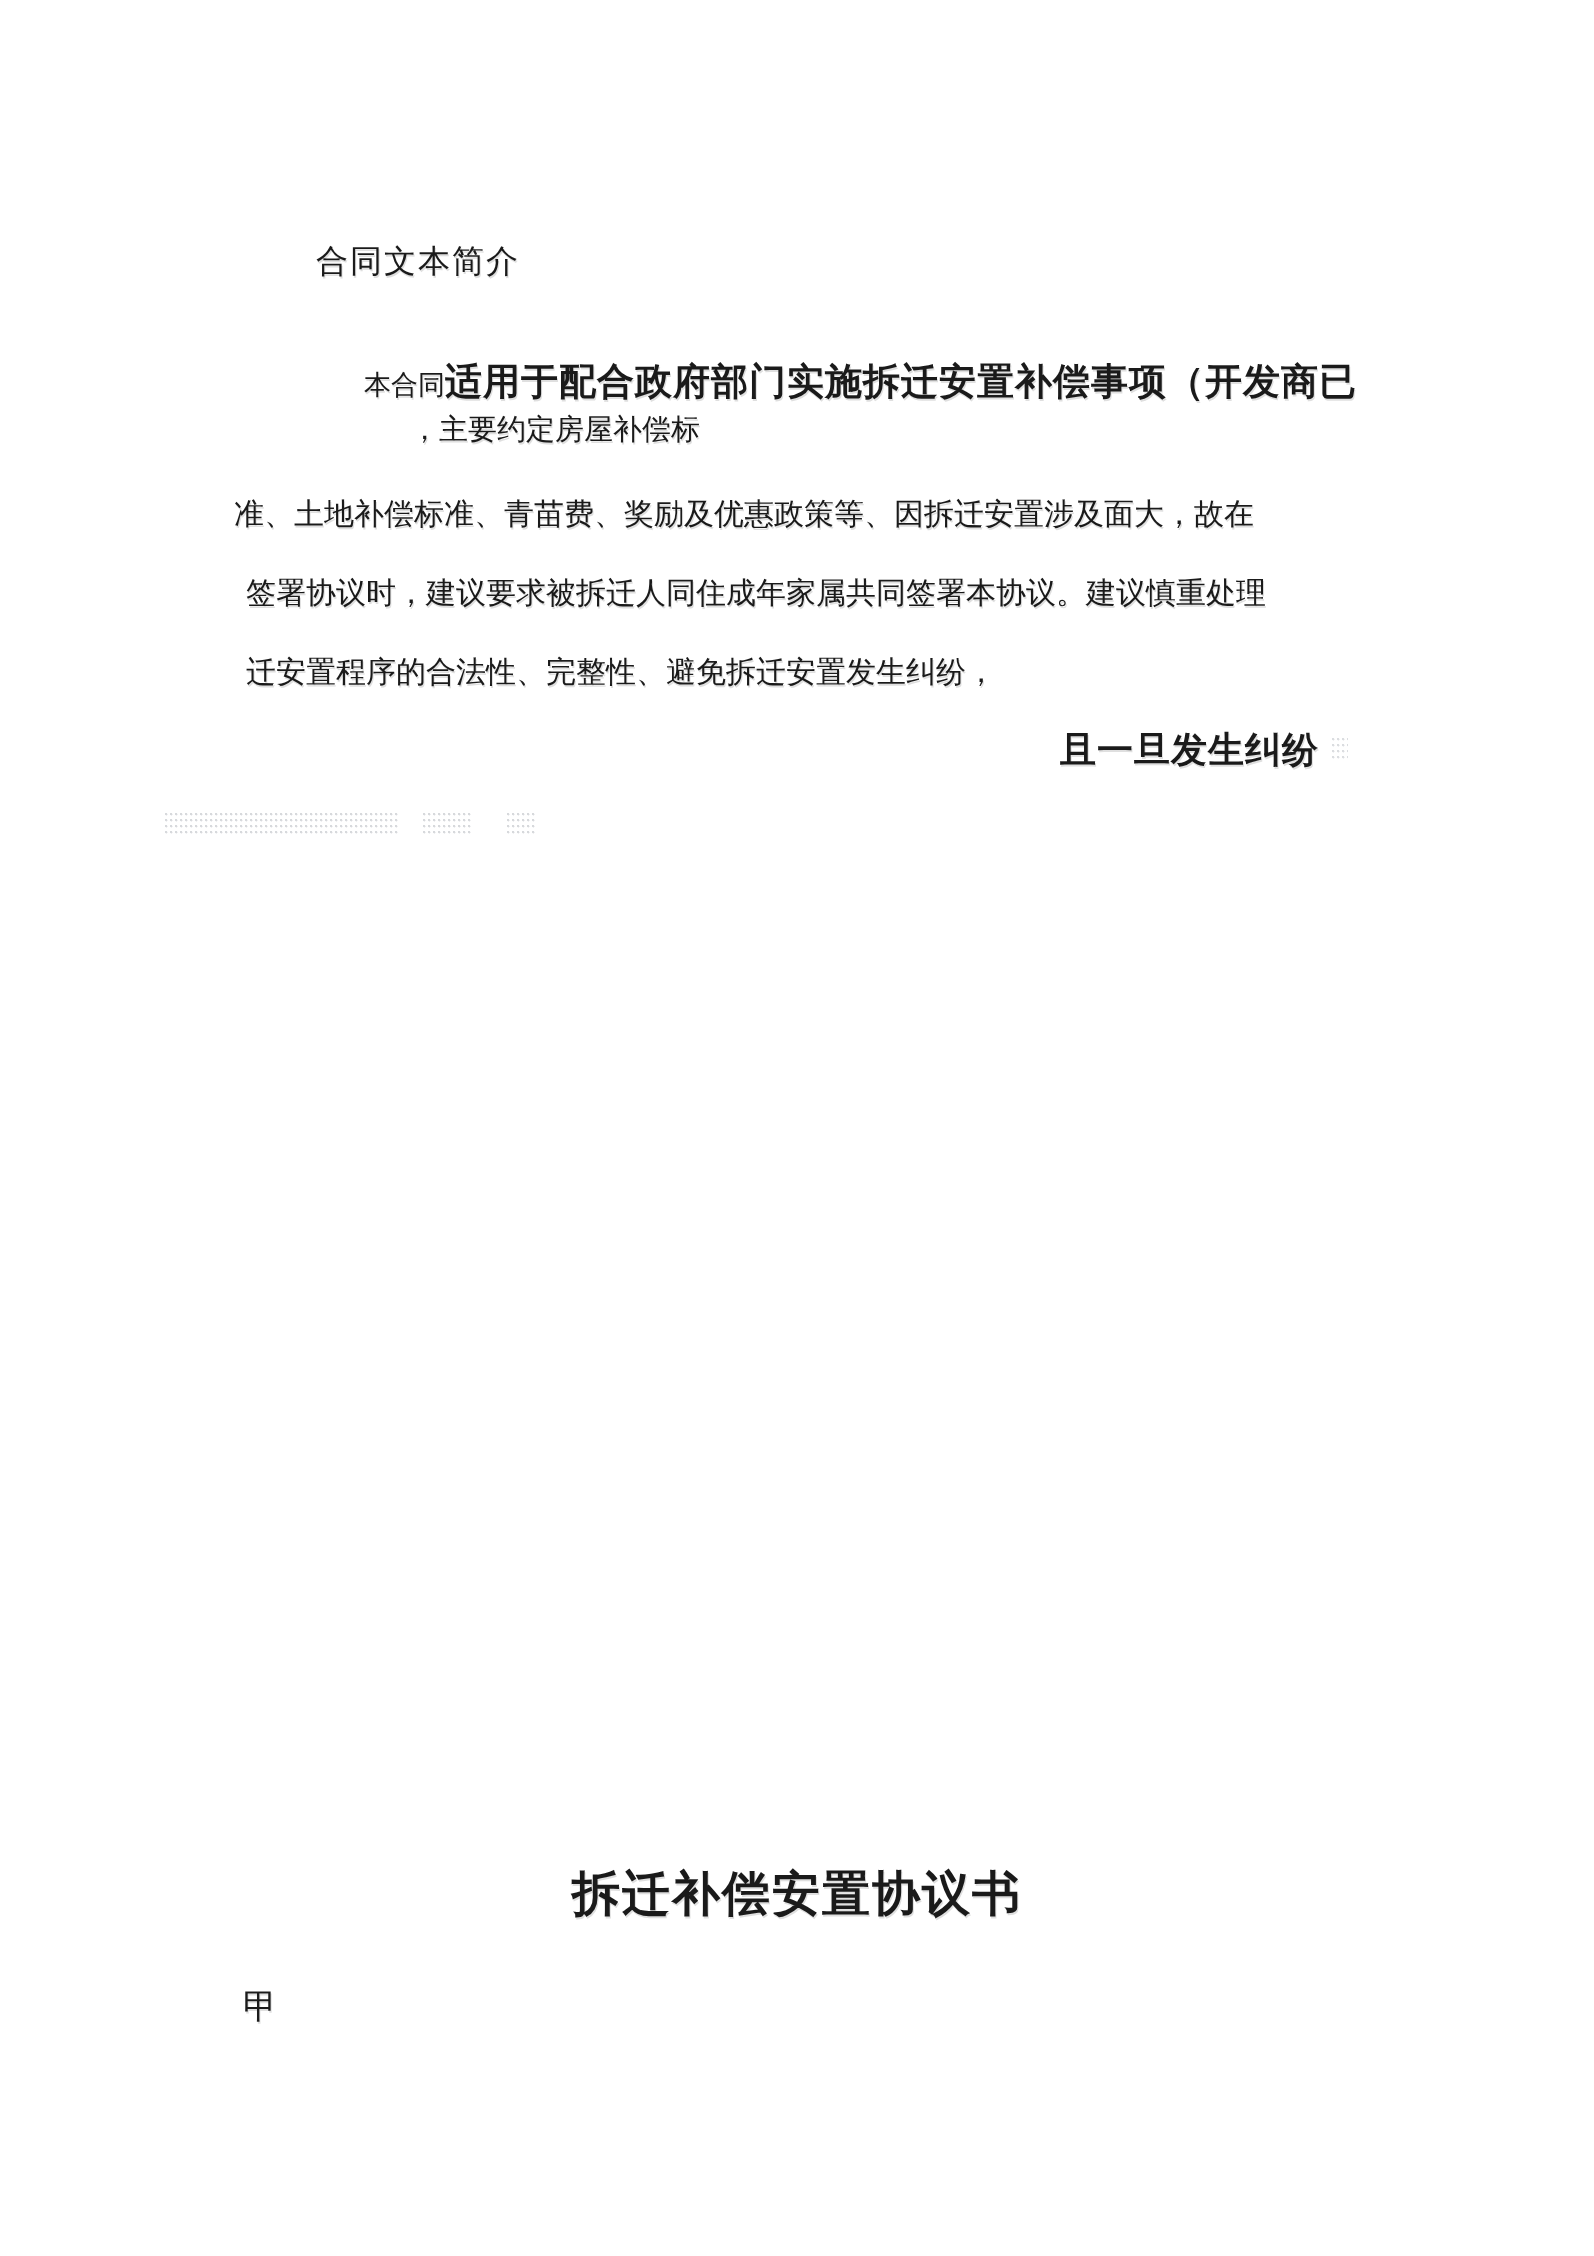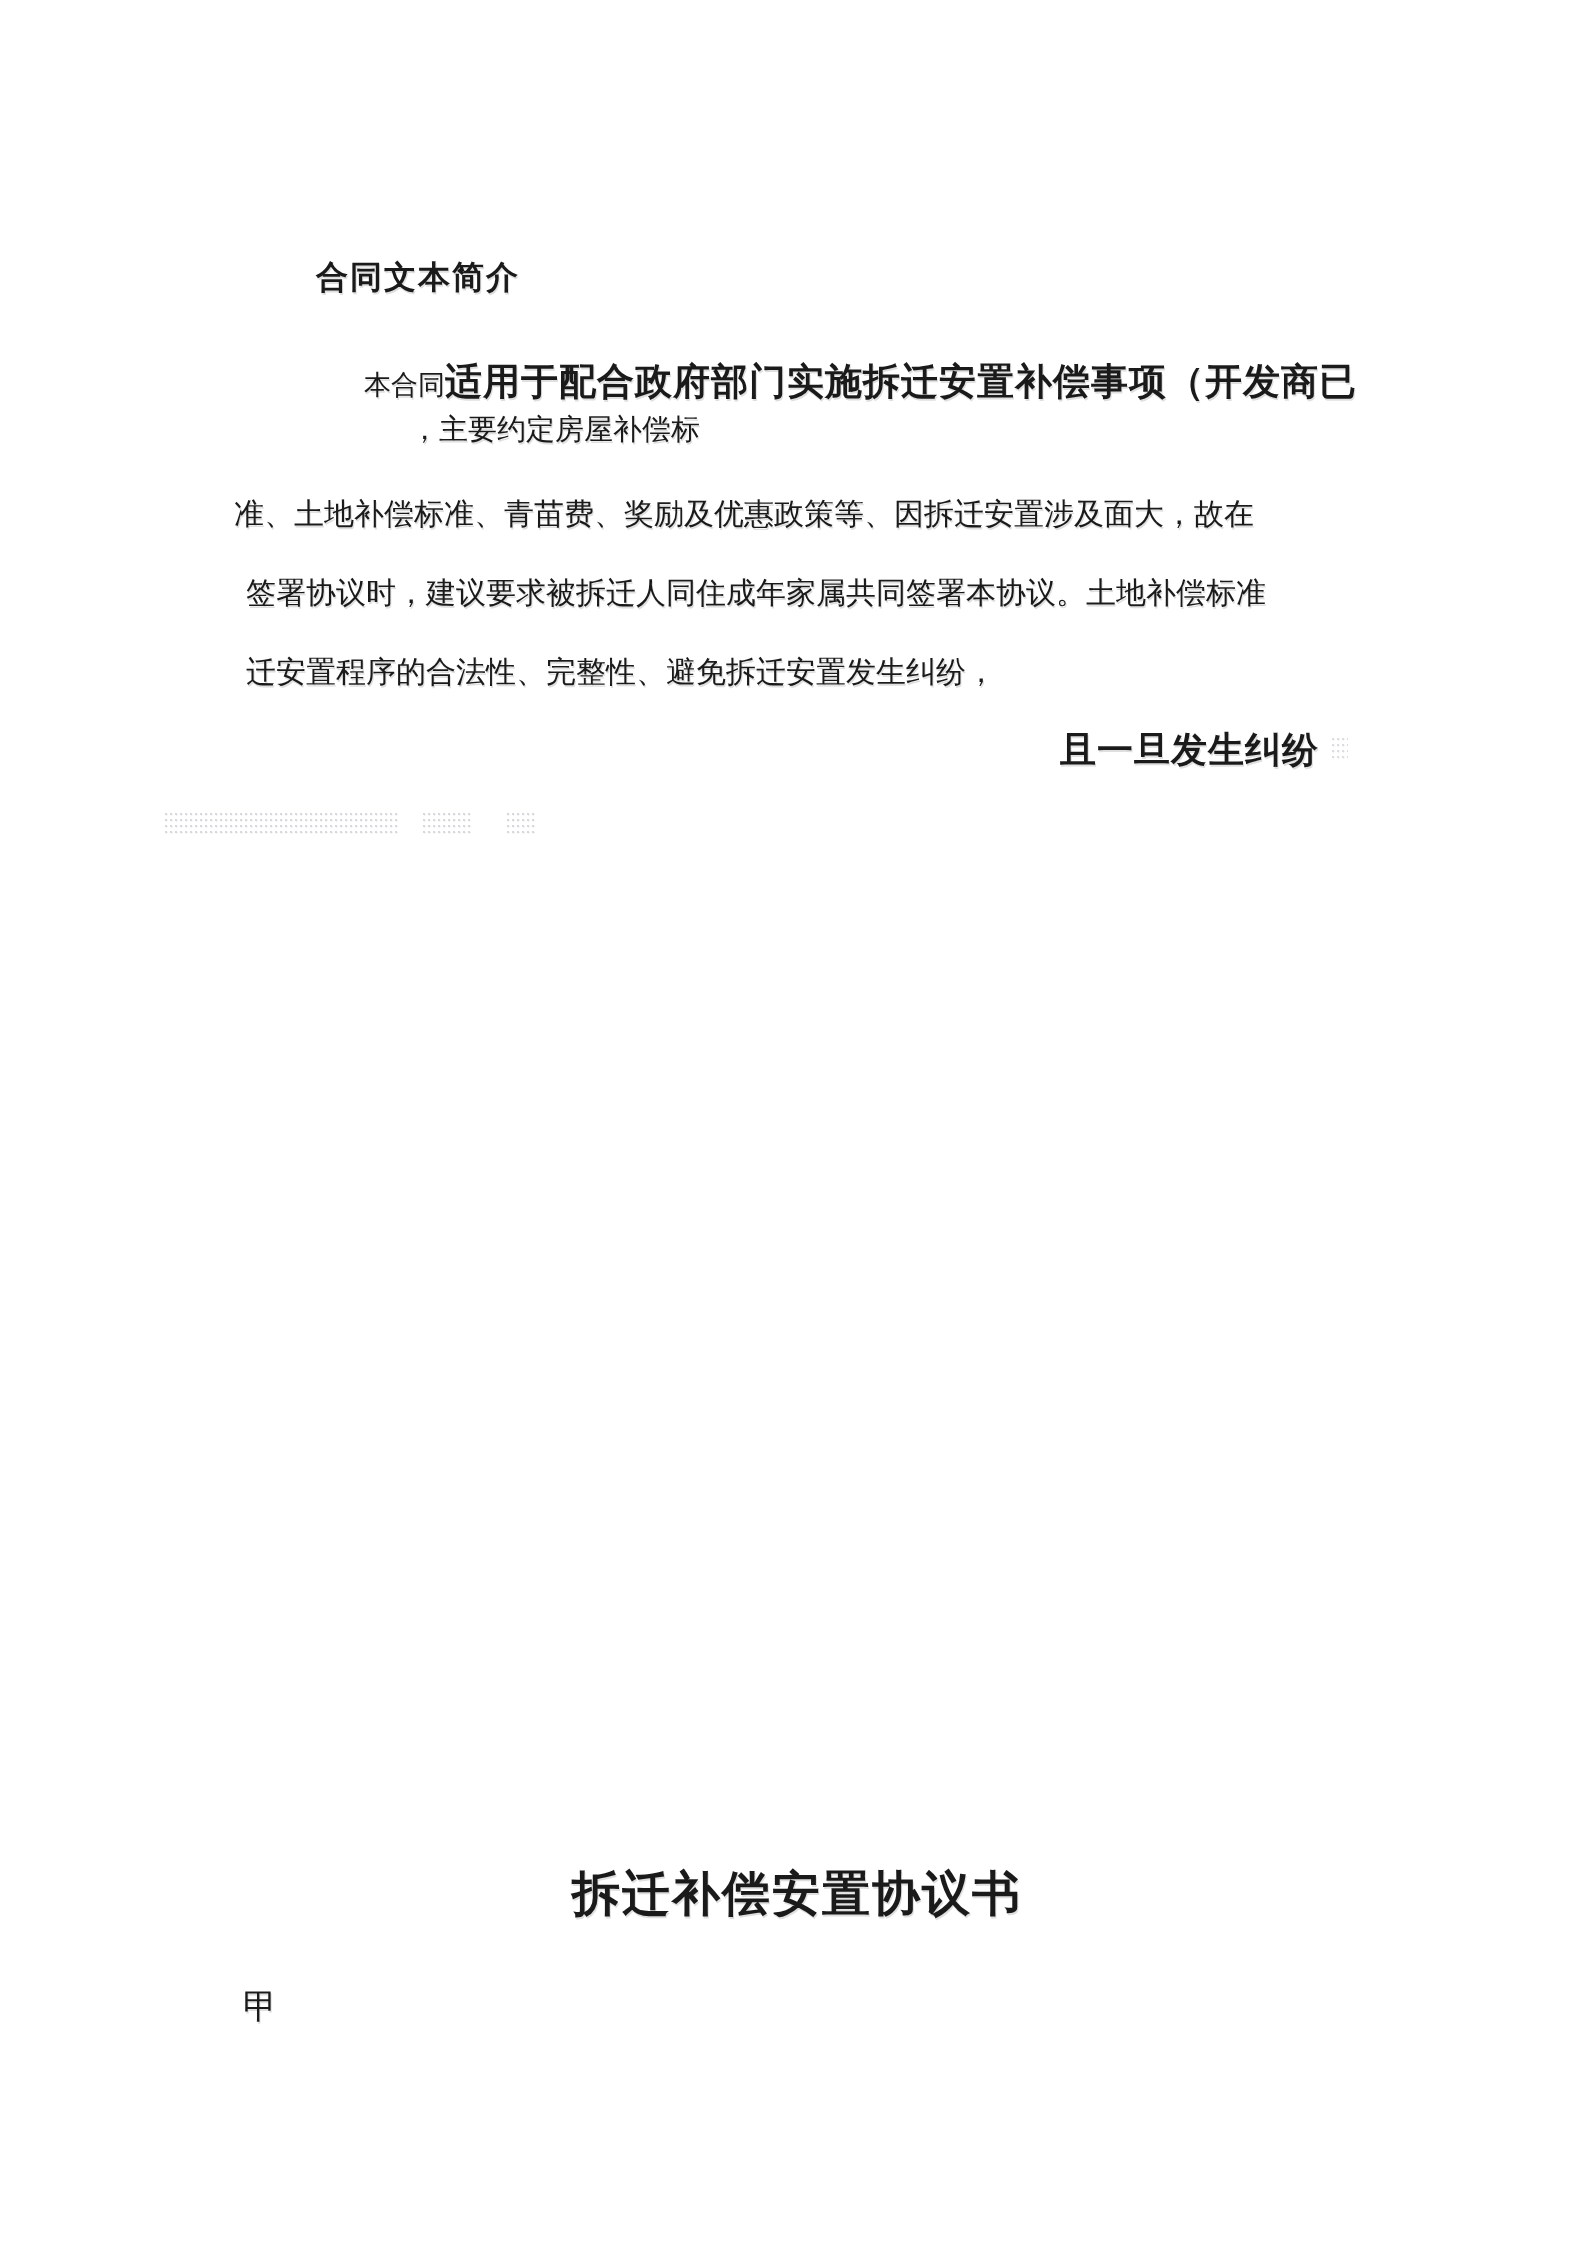--- a/index.html
+++ b/index.html
@@ -20,23 +20,22 @@
     position: absolute;
     white-space: nowrap;
     display: flex;
     align-items: baseline;
     color: #1a1a1a;
     text-shadow: 1px 1.5px 0 rgba(140,140,140,0.28);
   }
   .intro-title {
     left: 316px; top: 240px;
     font-size: 32px;
-    font-weight: 700;
+    font-weight: 400;
     letter-spacing: 2px;
-    margin-top: 16px;
   }
   .line-b { left: 332px; top: 334px; }
   .line-b .seg-small { font-size: 27px; font-weight: 500; margin-left: 32px; }
   .line-b .seg-large { font-size: 37px; font-weight: 700; letter-spacing: 1px; margin-top: 23px; }
 
   .line-c { left: 272px; top: 410px; }
   .line-c .seg-large { font-size: 37px; font-weight: 600; letter-spacing: 1px; }
   .line-c .seg-small { font-size: 29px; font-weight: 400; }
   .spacer-c { display: inline-block; width: 138px; }
 
@@ -100,21 +99,21 @@
     <span class="seg-large">适用于配合政府部门实施拆迁安置补偿事项（开发商已</span>
   </div>
 
   <div class="line line-c">
     <span class="spacer-c"></span>
     <span class="seg-small">，主要约定房屋补偿标</span>
   </div>
 
   <div class="line line-d">准、土地补偿标准、青苗费、奖励及优惠政策等、因拆迁安置涉及面大，故在</div>
 
-  <div class="line line-e">签署协议时，建议要求被拆迁人同住成年家属共同签署本协议。土地补偿标准</div>
+  <div class="line line-e">签署协议时，建议要求被拆迁人同住成年家属共同签署本协议。建议慎重处理</div>
 
   <div class="line line-f">迁安置程序的合法性、完整性、避免拆迁安置发生纠纷，</div>
 
   <div class="line line-g">且一旦发生纠纷</div>
 
   <div class="faint-mark"></div>
 
   <div class="faint-row">
     <span class="dotseg s1"></span>
     <span class="dotseg gap1"></span>

